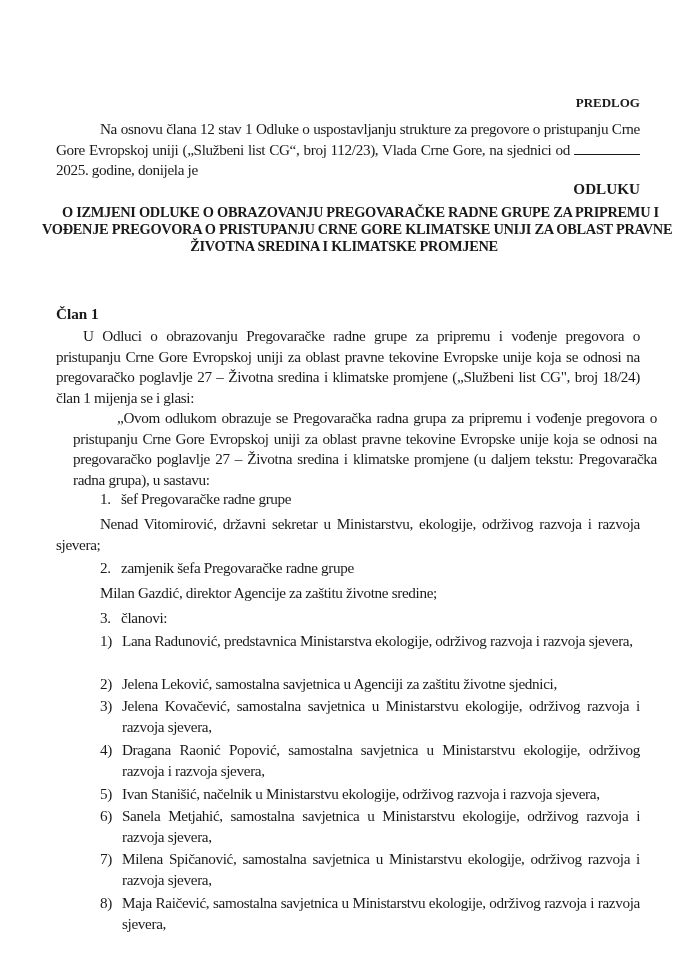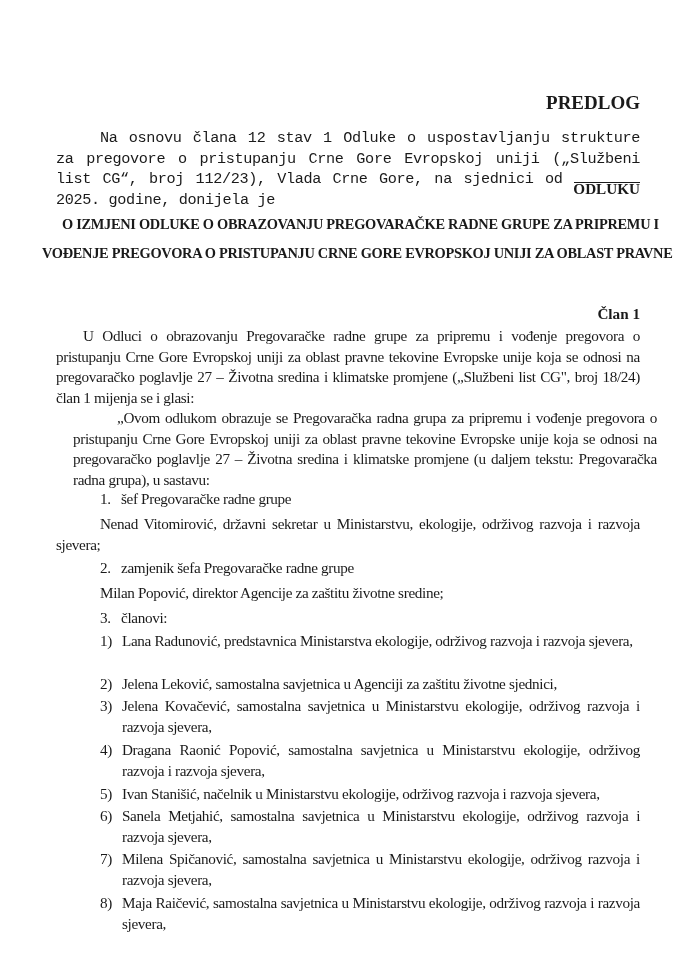--- a/index.html
+++ b/index.html
@@ -8,44 +8,44 @@
     font-family: "Liberation Serif", "DejaVu Serif", serif;
     color: #1a1a1a;
   }
   .page {
     position: absolute; left: 56px; top: 0; width: 584px;
     font-size: 15.2px; line-height: 20.5px;
     letter-spacing: -0.35px;
   }
   .predlog {
     position: absolute; top: 93px; right: 0;
-    font-weight: bold; font-size: 19px; letter-spacing: 0;
+    font-weight: bold; font-size: 13px; letter-spacing: 0;
   }
   .intro {
-    position: absolute; top: 128px; left: 0; width: 584px;
-    text-align: justify; text-indent: 44px; font-family: Liberation Mono, monospace;
+    position: absolute; top: 119px; left: 0; width: 584px;
+    text-align: justify; text-indent: 44px;
   }
   .blank {
     display: inline-block; width: 66px; border-bottom: 1px solid #1a1a1a;
     height: 13px; vertical-align: baseline; text-indent: 0;
   }
   .odluku {
     position: absolute; top: 179px; left: 0; width: 584px;
     text-align: right; font-weight: bold; letter-spacing: 0;
   }
   .title {
     position: absolute; top: 204px; left: -14px; width: 604px;
     text-align: center; font-weight: bold; font-size: 14.4px;
     line-height: 17px; letter-spacing: -0.3px;
   }
-  .title div { white-space: nowrap; margin-top: 12px; }
+  .title div { white-space: nowrap; }
   .title .l1 { padding-left: 20px; }
   .clan {
     position: absolute; top: 304px; left: 0; width: 584px;
-    text-align: right; font-weight: bold; letter-spacing: 0;
+    text-align: left; font-weight: bold; letter-spacing: 0;
   }
   .p-odluci {
     position: absolute; top: 326px; left: 0; width: 584px;
     text-align: justify; text-indent: 27px;
   }
   .p-quote {
     position: absolute; top: 408px; left: 17px; width: 584px;
     text-align: justify; text-indent: 44px;
   }
   .num-item {
@@ -74,40 +74,41 @@
 <div class="page">
 
   <div class="predlog">PREDLOG</div>
 
   <div class="intro"><span>Na osnovu člana 12 stav 1 Odluke o uspostavljanju strukture za pregovore o pristupanju Crne Gore Evropskoj uniji („Službeni list CG“, broj 112/23), Vlada Crne Gore, na sjednici od </span><span class="blank"></span><span> 2025. godine, donijela je</span></div>
 
   <div class="odluku">ODLUKU</div>
 
   <div class="title">
     <div class="l1">O IZMJENI ODLUKE O OBRAZOVANJU PREGOVARAČKE RADNE GRUPE ZA PRIPREMU I</div>
-    <div>VOĐENJE PREGOVORA O PRISTUPANJU CRNE GORE EVROPSKOJ UNIJI ZA OBLAST PRAVNE</div>
+    <div>VOĐENJE PREGOVORA O PRISTUPANJU CRNE GORE KLIMATSKE UNIJI ZA OBLAST PRAVNE</div>
+    <div>ŽIVOTNA SREDINA I KLIMATSKE PROMJENE</div>
   </div>
 
   <div class="clan">Član 1</div>
 
   <div class="p-odluci">U Odluci o obrazovanju Pregovaračke radne grupe za pripremu i vođenje pregovora o pristupanju Crne Gore Evropskoj uniji za oblast pravne tekovine Evropske unije koja se odnosi na pregovaračko poglavlje 27 – Životna sredina i klimatske promjene („Službeni list CG", broj 18/24) član 1 mijenja se i glasi:</div>
 
   <div class="p-quote">„Ovom odlukom obrazuje se Pregovaračka radna grupa za pripremu i vođenje pregovora o pristupanju Crne Gore Evropskoj uniji za oblast pravne tekovine Evropske unije koja se odnosi na pregovaračko poglavlje 27 – Životna sredina i klimatske promjene (u daljem tekstu: Pregovaračka radna grupa), u sastavu:</div>
 
   <div class="num-item" style="top:489px;">
     <span class="n">1.</span>
     <span class="t">šef Pregovaračke radne grupe</span>
   </div>
   <div class="para-person" style="top:514px;">Nenad Vitomirović, državni sekretar u Ministarstvu, ekologije, održivog razvoja i razvoja sjevera;</div>
 
   <div class="num-item" style="top:558px;">
     <span class="n">2.</span>
     <span class="t">zamjenik šefa Pregovaračke radne grupe</span>
   </div>
-  <div class="para-plain" style="top:583px;">Milan Popović, direktor Agencije za zaštitu životne sredine;</div>
+  <div class="para-plain" style="top:583px;">Milan Gazdić, direktor Agencije za zaštitu životne sredine;</div>
 
   <div class="num-item" style="top:608px;">
     <span class="n">3.</span>
     <span class="t">članovi:</span>
   </div>
 
   <div class="member" style="top:631px;">
     <span class="n">1)</span>
     <span class="t">Lana Radunović, predstavnica Ministarstva ekologije, održivog razvoja i razvoja sjevera,</span>
   </div>

